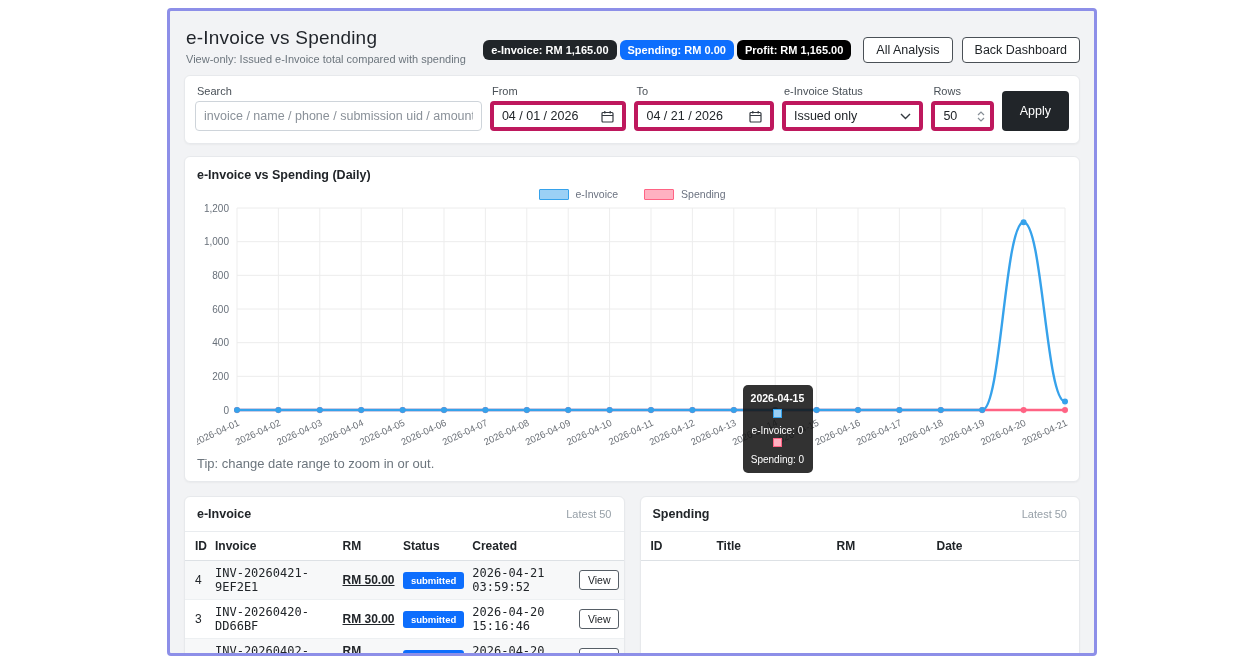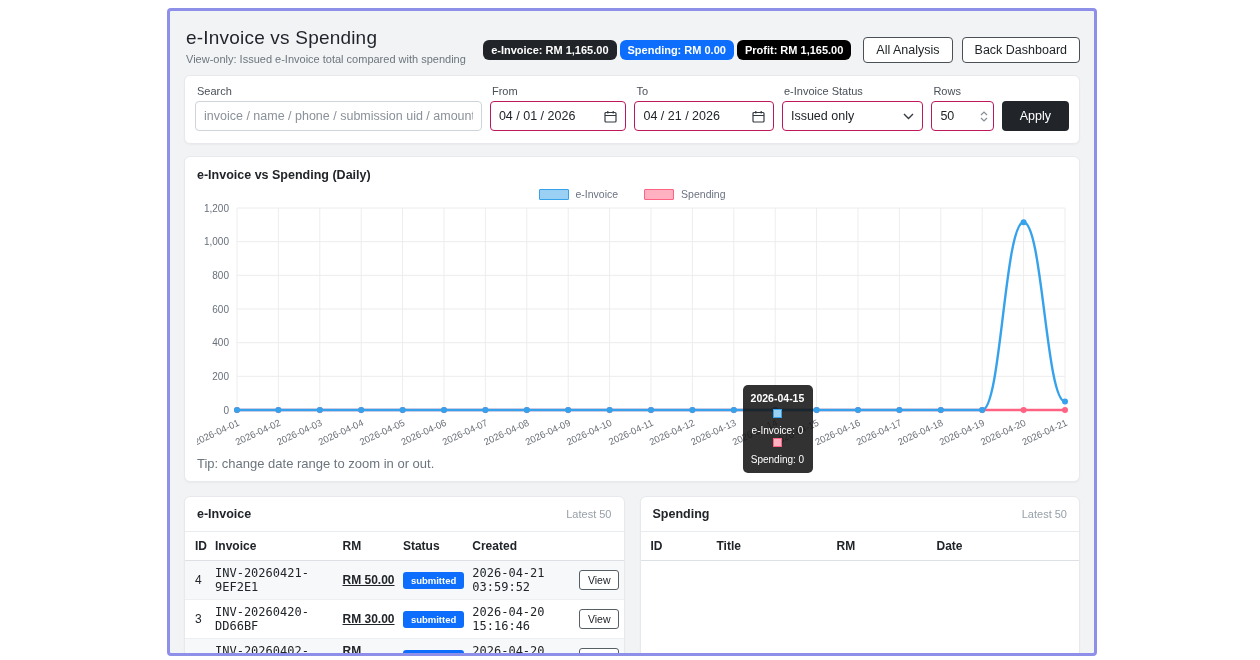--- a/index.html
+++ b/index.html
@@ -18,26 +18,26 @@
           padding:5px 12px; cursor:pointer; font-family:inherit; white-space:nowrap; margin-left:3px; }
   
   .card { background:#fff; border:1px solid #e7e9ec; border-radius:6px; box-shadow:0 1px 2px rgba(0,0,0,.04); }
   
   .filter-card { margin:2px 14px 12px 14px; padding:9px 10px 12px 10px; display:flex; gap:8px; align-items:flex-end; }
   .field { display:flex; flex-direction:column; }
   .field label { font-size:11px; color:#495057; margin:0 0 4px 2px; }
   .tinput { height:30px; border:1px solid #ced4da; border-radius:4px; font-size:12.5px; color:#212529;
             padding:0 8px; font-family:inherit; background:#fff; width:100%; }
   .tinput::placeholder { color:#8a9199; }
-  .fakefield { height:30px; border:1px solid #be185d; border-radius:4px; background:#fff;
+  .fakefield { height:30px; border:4px solid #be185d; border-radius:4px; background:#fff;
                display:flex; align-items:center; justify-content:space-between; padding:0 8px; font-size:12.5px; color:#212529; cursor:pointer; }
   .cal-icon svg, .chev svg { display:block; }
   .rows-spin { display:flex; flex-direction:column; gap:1px; color:#868e96; }
   .rows-spin svg { display:block; }
-  .apply-btn { height:30px; width:68px; background:#212529; color:#fff; border:none; border-radius:4px;
+  .apply-btn { height:40px; width:68px; background:#212529; color:#fff; border:none; border-radius:4px;
                font-size:12.5px; font-family:inherit; cursor:pointer; }
   
   .chart-card { margin:0 14px 14px 14px; padding:11px 12px 10px 12px; }
   .chart-title { font-size:12.5px; font-weight:600; color:#212529; }
   .legend { display:flex; justify-content:center; gap:26px; margin:6px 0 2px 0; }
   .legend-item { display:flex; align-items:center; gap:7px; font-size:10.5px; color:#6b7280; }
   .legend-swatch { width:30px; height:11px; border-radius:1px; }
   .chart-wrap { position:relative; }
   .chart-wrap svg { display:block; }
   .chart-tooltip { position:absolute; background:rgba(20,20,20,.87); border-radius:5px; color:#fff;

